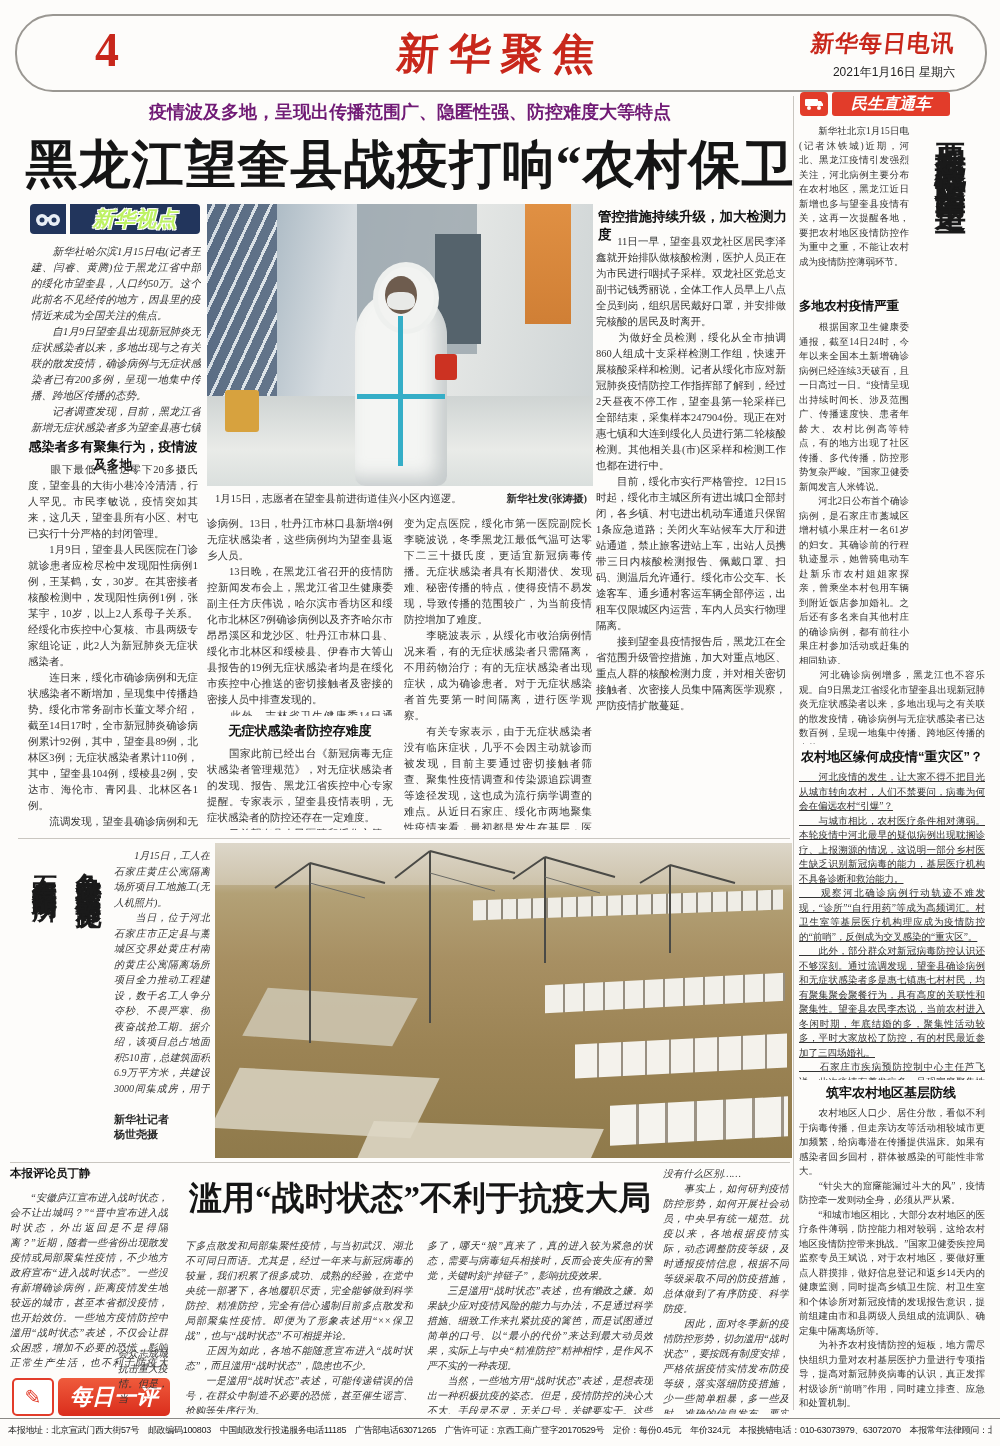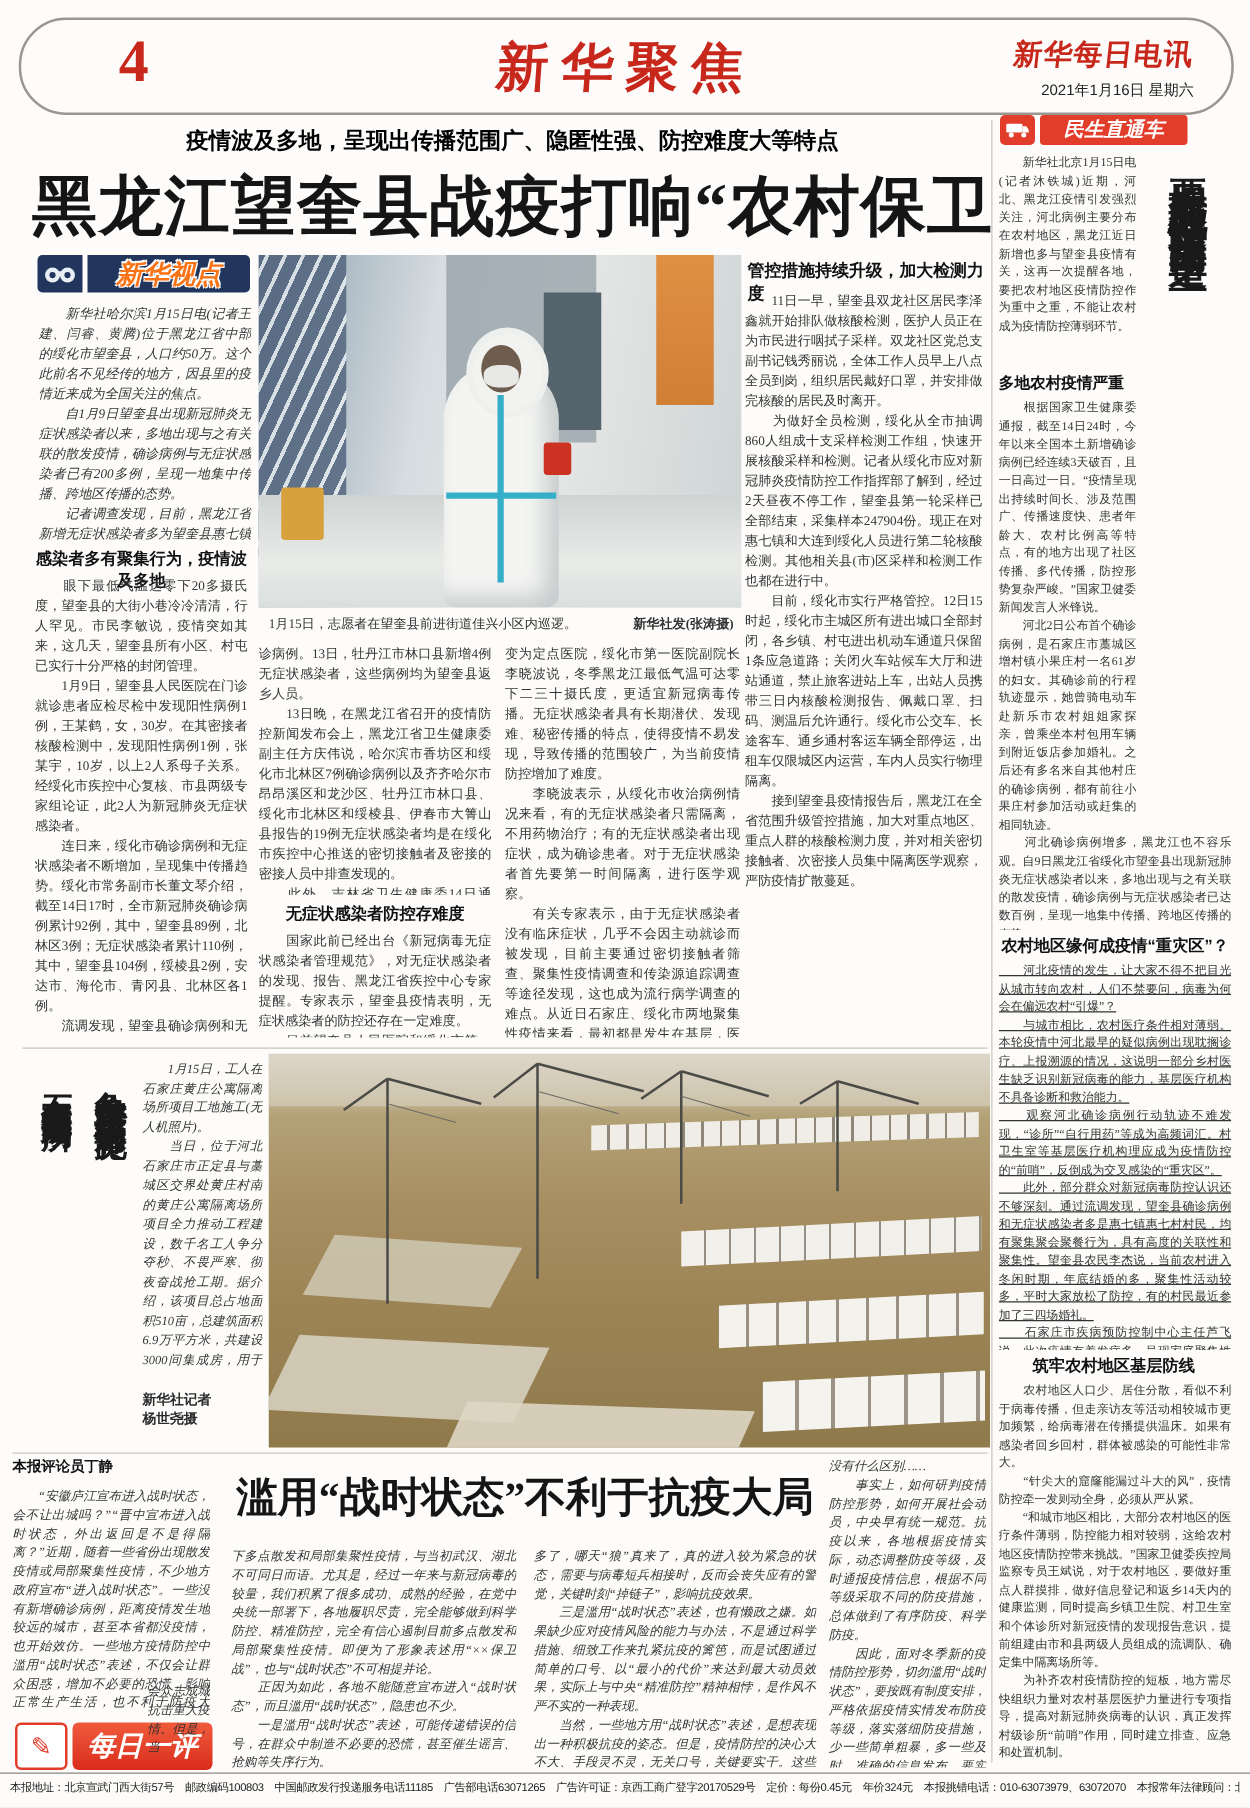--- a/index.html
+++ b/index.html
@@ -23,34 +23,34 @@
 
   <div class="abs" style="left:15px;top:14px;width:968px;height:74px;border:2px solid #9a9792;border-radius:38px;background:#fdfcfa;">
     <div class="abs" style="left:78px;top:6px;font-size:48px;font-weight:bold;color:#c8271b;font-family:'Liberation Serif',serif;">4</div>
     <div class="abs" style="left:0;right:0;top:10px;text-align:center;font-size:42px;font-weight:900;color:#c8271b;letter-spacing:10px;font-family:'Liberation Serif',serif;transform:skewX(-4deg);">新华聚焦</div>
     <div class="abs" style="right:30px;top:12px;font-size:23px;font-weight:900;color:#c8271b;letter-spacing:1px;transform:skewX(-6deg);">新华每日电讯</div>
     <div class="abs" style="right:30px;top:48px;font-size:12px;color:#222;font-family:'Liberation Sans',sans-serif;">2021年1月16日 星期六</div>
   </div>
 
   <div class="abs hairline" style="left:793px;top:96px;width:1px;height:1314px;"></div>
 
-  <div class="abs" style="left:30px;top:100px;width:760px;text-align:center;font-size:18px;font-weight:bold;color:#000000;font-family:Liberation Mono, monospace;">疫情波及多地，呈现出传播范围广、隐匿性强、防控难度大等特点</div>
+  <div class="abs" style="left:30px;top:100px;width:760px;text-align:center;font-size:18px;font-weight:bold;color:#701a75;font-family:Liberation Mono, monospace;">疫情波及多地，呈现出传播范围广、隐匿性强、防控难度大等特点</div>
   <div class="abs" style="left:20px;top:130px;width:780px;text-align:center;font-size:52px;font-weight:900;color:#151515;letter-spacing:1px;font-family:'Liberation Serif',serif;">黑龙江望奎县战疫打响“农村保卫战”</div>
 
   <div class="abs badge-row" style="left:30px;top:204px;">
     <span style="display:inline-flex;align-items:center;justify-content:center;width:36px;height:30px;background:#22355c;border-radius:4px 0 0 4px;">
       <svg width="26" height="16" viewBox="0 0 26 16">
           <circle cx="7" cy="9" r="6" fill="#e9eef5"></circle>
           <circle cx="19" cy="9" r="6" fill="#e9eef5"></circle>
           <rect x="10" y="6" width="6" height="4" fill="#e9eef5"></rect>
           <circle cx="7" cy="9" r="2.5" fill="#22355c"></circle>
           <circle cx="19" cy="9" r="2.5" fill="#22355c"></circle>
         </svg>
     </span>
-    <span class="badge-label" style="width:130px;height:30px;background:#22355c;font-size:21px;color:#f97316;text-shadow:1px 1px 0 #fff,-1px -1px 0 #fff,1px -1px 0 #fff,-1px 1px 0 #fff;border-radius:0 4px 4px 0;text-align:center;">新华视点</span>
+    <span class="badge-label" style="width:130px;height:30px;background:#22355c;font-size:21px;color:#bef264;text-shadow:1px 1px 0 #fff,-1px -1px 0 #fff,1px -1px 0 #fff,-1px 1px 0 #fff;border-radius:0 4px 4px 0;text-align:center;">新华视点</span>
   </div>
 
   <div class="abs body-text" style="left:31px;top:244px;width:170px;height:190px;font-style:italic;">　　新华社哈尔滨1月15日电(记者王建、闫睿、黄腾)位于黑龙江省中部的绥化市望奎县，人口约50万。这个此前名不见经传的地方，因县里的疫情近来成为全国关注的焦点。
 　　自1月9日望奎县出现新冠肺炎无症状感染者以来，多地出现与之有关联的散发疫情，确诊病例与无症状感染者已有200多例，呈现一地集中传播、跨地区传播的态势。
 　　记者调查发现，目前，黑龙江省新增无症状感染者多为望奎县惠七镇惠七村确诊病例、无症状感染者的密切接触者和密接的密接，呈现传播范围广、隐匿性强、防控难度大等特点。</div>
   <div class="abs subhead" style="left:24px;top:438px;width:178px;font-size:13px;">感染者多有聚集行为，疫情波及多地</div>
   <div class="abs body-text" style="left:28px;top:462px;width:170px;height:368px;">　　眼下最低气温达零下20多摄氏度，望奎县的大街小巷冷冷清清，行人罕见。市民李敏说，疫情突如其来，这几天，望奎县所有小区、村屯已实行十分严格的封闭管理。
 　　1月9日，望奎县人民医院在门诊就诊患者应检尽检中发现阳性病例1例，王某鹤，女，30岁。在其密接者核酸检测中，发现阳性病例1例，张某宇，10岁，以上2人系母子关系。经绥化市疾控中心复核、市县两级专家组论证，此2人为新冠肺炎无症状感染者。
 　　连日来，绥化市确诊病例和无症状感染者不断增加，呈现集中传播趋势。绥化市常务副市长董文琴介绍，截至14日17时，全市新冠肺炎确诊病例累计92例，其中，望奎县89例，北林区3例；无症状感染者累计110例，其中，望奎县104例，绥棱县2例，安达市、海伦市、青冈县、北林区各1例。
 　　流调发现，望奎县确诊病例和无症状感染者多是惠七镇惠七村村民，均有聚集聚会聚餐行为，具有高度的关联性和聚集性。绥棱县和北林区病例与望奎县的病例有关联。目前，望奎县被列入疫情中风险地区，惠七镇调整为高风险地区。

